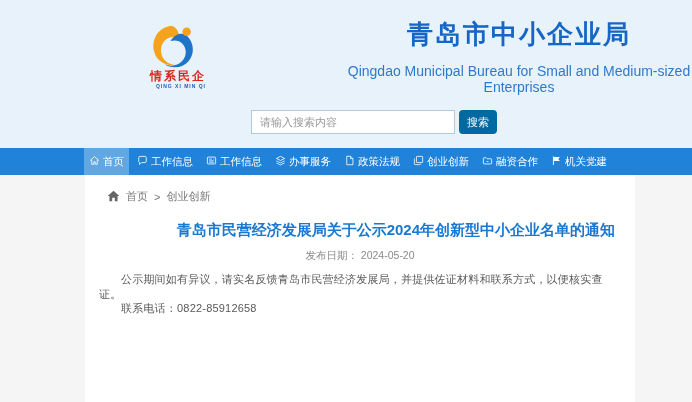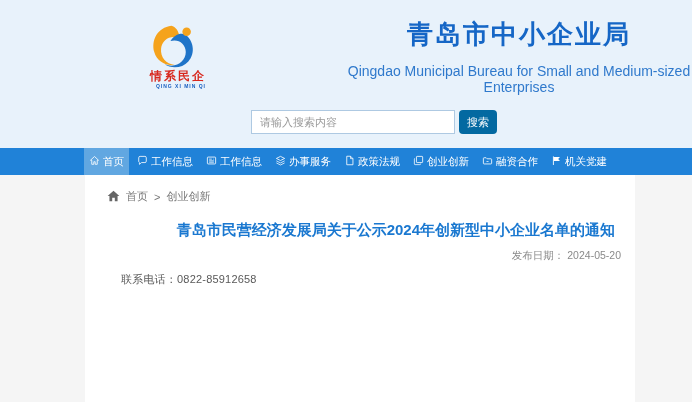--- a/index.html
+++ b/index.html
@@ -33,21 +33,21 @@
               color:#fff; font-size:10.5px; cursor:pointer; }
   .nav-item svg { flex:0 0 auto; }
   .nav-item.active { background:#61a7e1; }
 
   
   .content { background:#f5f5f5; height:231px; }
   .card { margin-left:85px; width:550px; height:100%; background:#fff; padding:12px 14px 0; }
   .breadcrumb { display:flex; align-items:center; gap:6px; font-size:11px; color:#777; padding:2px 8px 8px; }
   .breadcrumb .bc-link { cursor:pointer; }
   .article-title { font-size:15px; font-weight:bold; color:#1a78d0; text-align:right; margin:9px 6px 9px; }
-  .pub-date { text-align:right; font-size:10.5px; color:#8a8a8a; margin-bottom:9px; }
+  .pub-date { text-align:center; font-size:10.5px; color:#8a8a8a; margin-bottom:9px; }
   .body-text p { font-size:11px; color:#595959; line-height:14.5px; text-indent:2em; letter-spacing:0.2px; }
 </style>
 </head>
 <body>
 
 <div class="banner">
   <div class="header-row">
     <div class="hdr hdr-left">
       <div class="logo">
         <svg width="52" height="46" viewBox="0 0 60 54">
@@ -142,17 +142,18 @@
     </div>
 
     <h1 class="article-title">青岛市民营经济发展局关于公示2024年创新型中小企业名单的通知</h1>
 
     <div class="pub-date">
       <span>发布日期：</span>
       <span>2024-05-20</span>
     </div>
 
     <div class="body-text">
+      <p>公示期间如有异议，请实名反馈青岛市民营经济发展局，并提供佐证材料和联系方式，以便核实查证。</p>
       <p>联系电话：0822-85912658</p>
 
     </div>
   </div>
 </div>
 
 </body></html>

